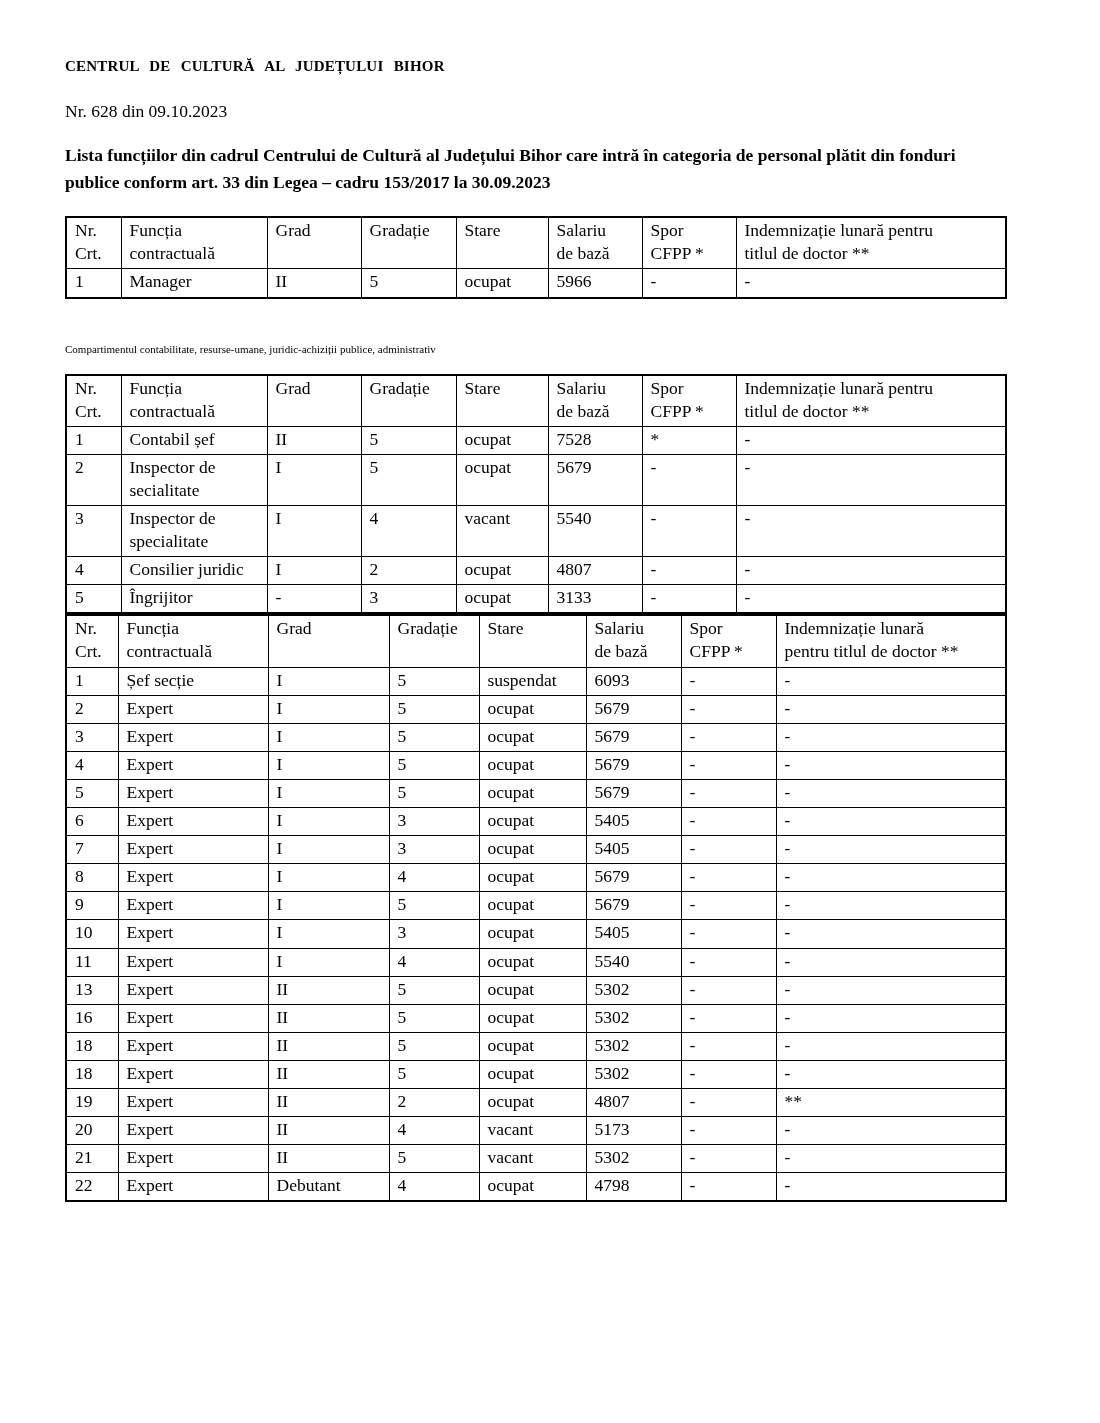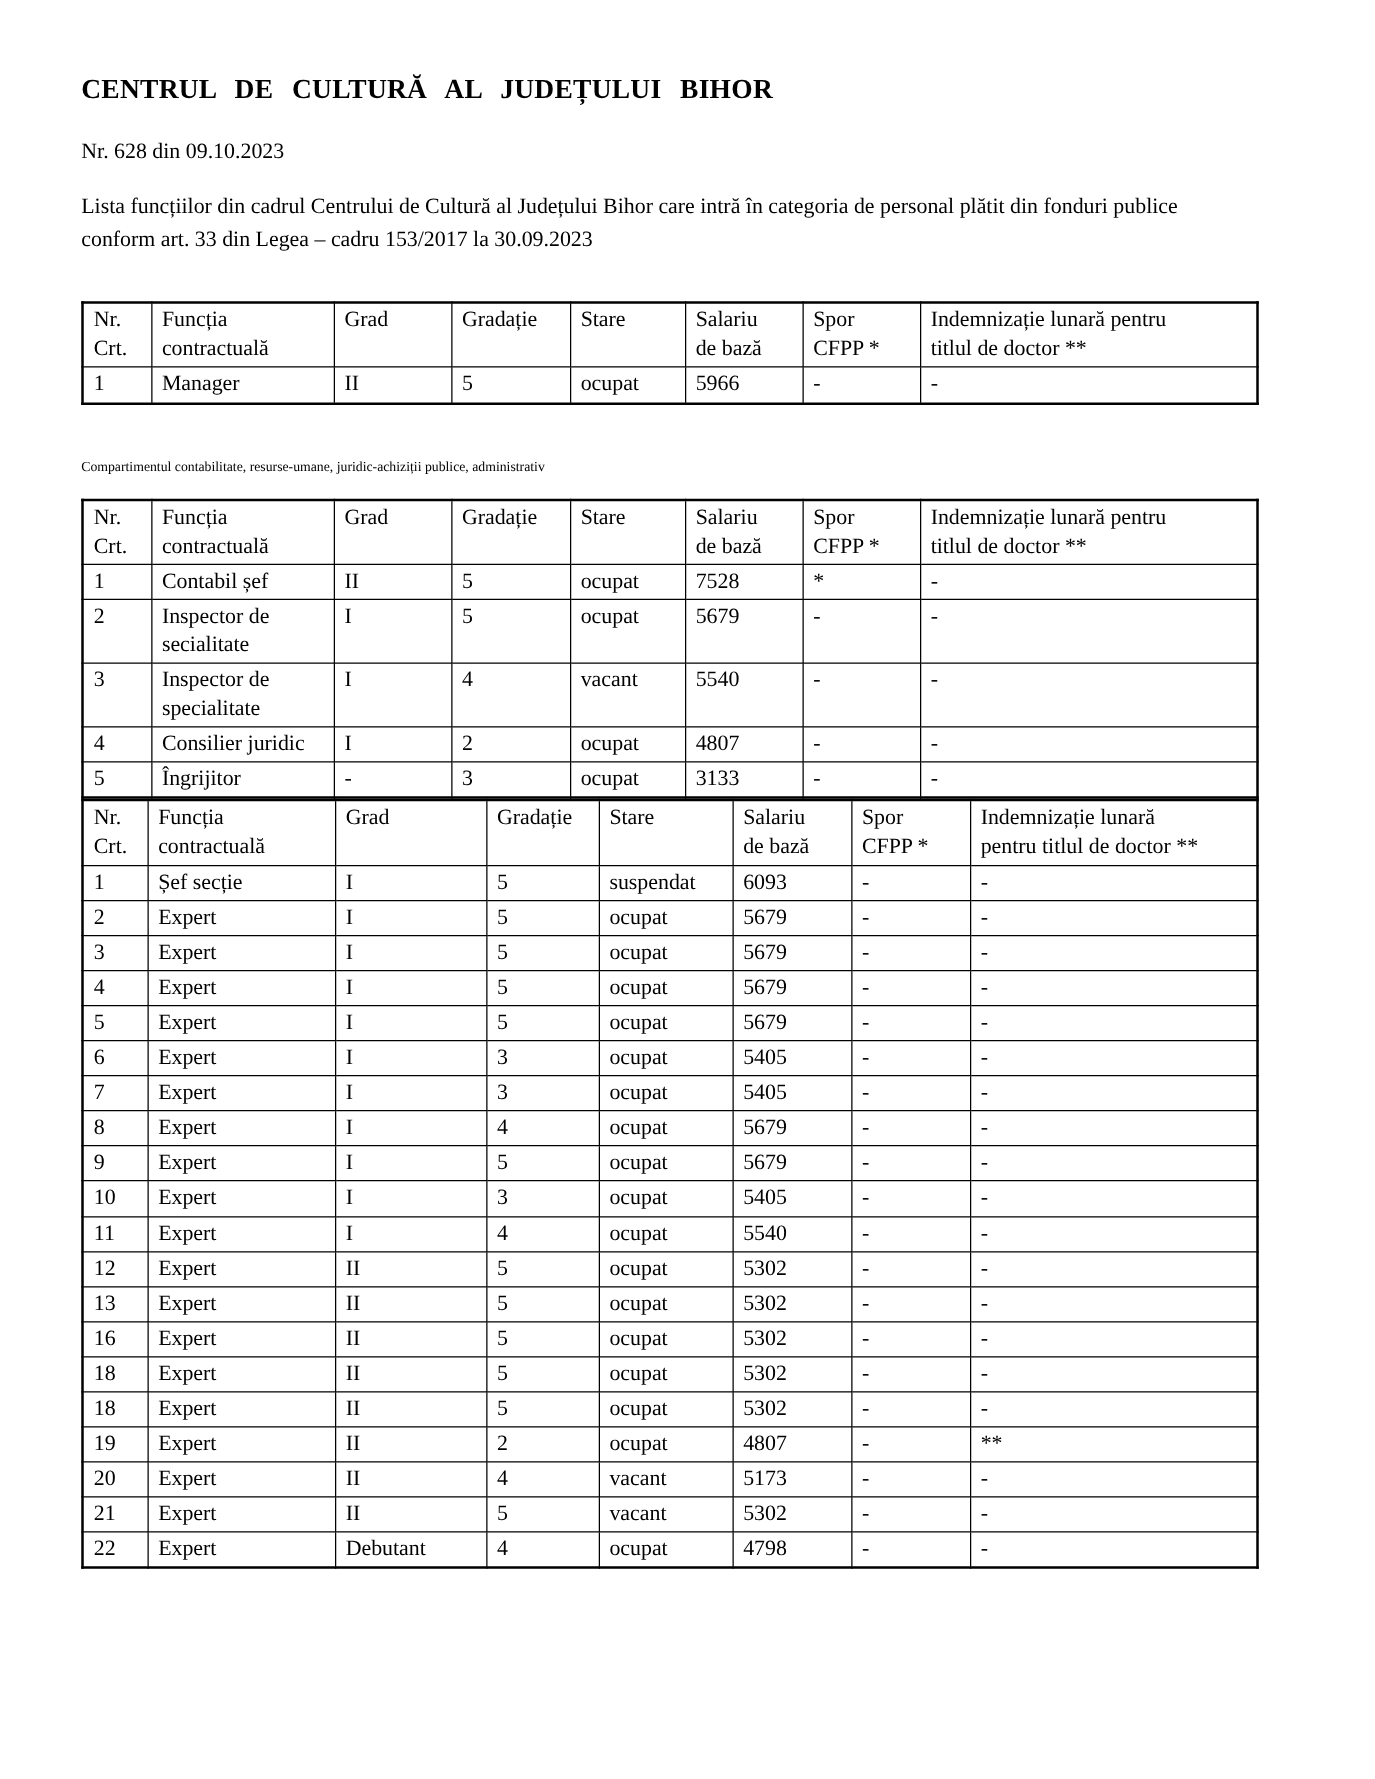--- a/index.html
+++ b/index.html
@@ -12,35 +12,35 @@
     width: 1100px;
     min-height: 1423px;
     font-family: "Liberation Serif", "DejaVu Serif", serif;
     color: #000000;
   }
   .page {
     padding: 58px 95px 40px 65px;
     width: 1100px;
   }
   .doc-title {
-    font-size: 22px;
+    font-size: 15px;
     font-weight: bold;
     word-spacing: 0.42em;
     letter-spacing: 0.2px;
     margin: 0 0 26px 0;
   }
   .doc-number {
     font-size: 17.5px;
     margin: 0 0 20px 0;
   }
   .intro {
     font-size: 17.5px;
-    font-weight: normal;
+    font-weight: bold;
     line-height: 1.55;
-    margin: 0 0 36px 0;
+    margin: 0 0 20px 0;
     width: 940px;
   }
   .section-title {
     font-size: 11px;
     margin: 44px 0 19px 0;
   }
   table.doc-table {
     width: 940px;
     border-collapse: collapse;
     table-layout: fixed;
@@ -349,30 +349,20 @@
           <td>11</td>
           <td>Expert</td>
           <td>I</td>
           <td>4</td>
           <td>ocupat</td>
           <td>5540</td>
           <td>-</td>
           <td>-</td>
         </tr>
         <tr>
-          <td>12</td>
-          <td>Expert</td>
-          <td>II</td>
-          <td>5</td>
-          <td>ocupat</td>
-          <td>5302</td>
-          <td>-</td>
-          <td>-</td>
-        </tr>
-        <tr>
           <td>13</td>
           <td>Expert</td>
           <td>II</td>
           <td>5</td>
           <td>ocupat</td>
           <td>5302</td>
           <td>-</td>
           <td>-</td>
         </tr>
         <tr>

